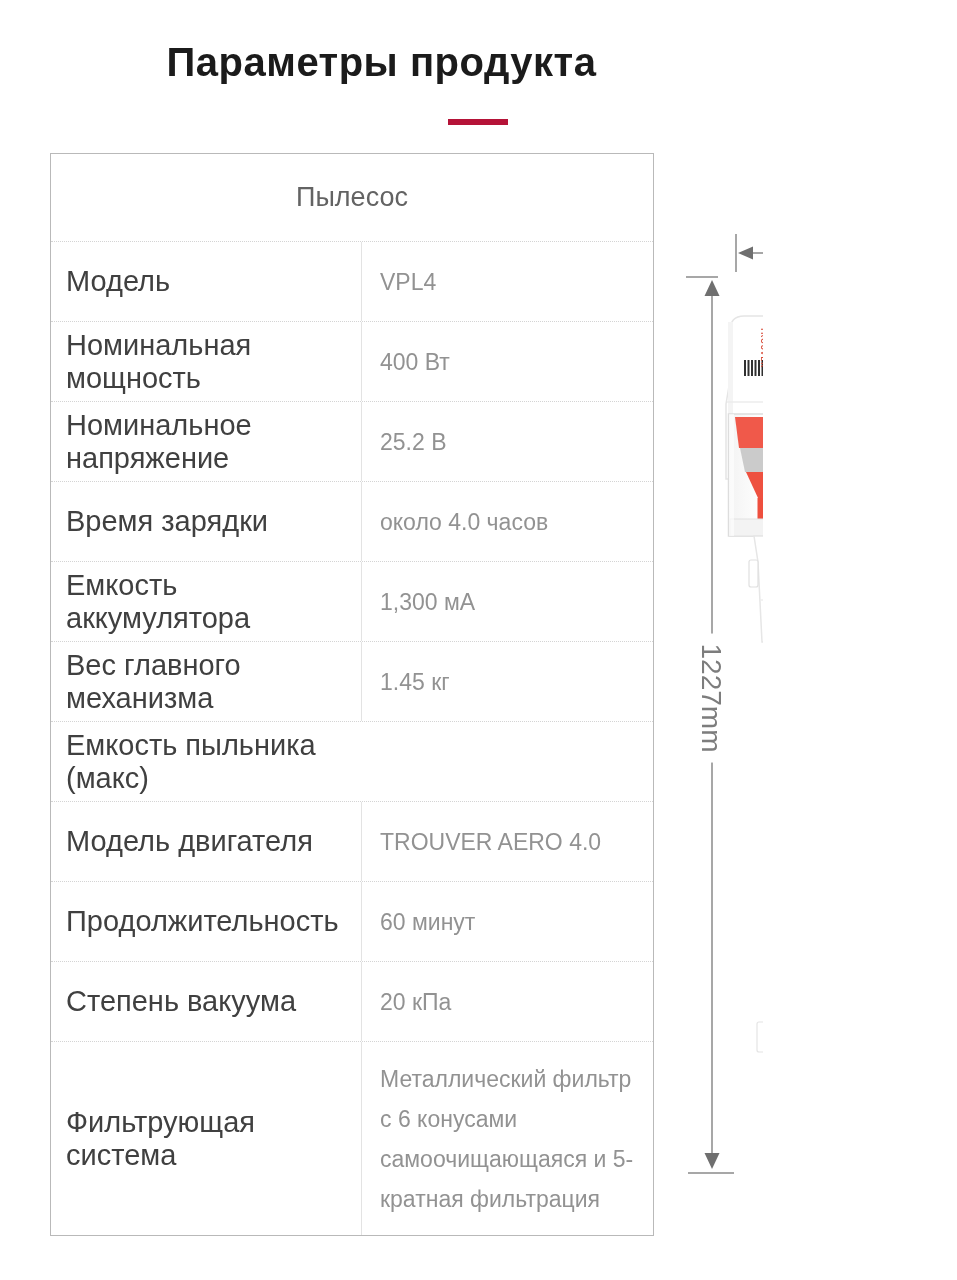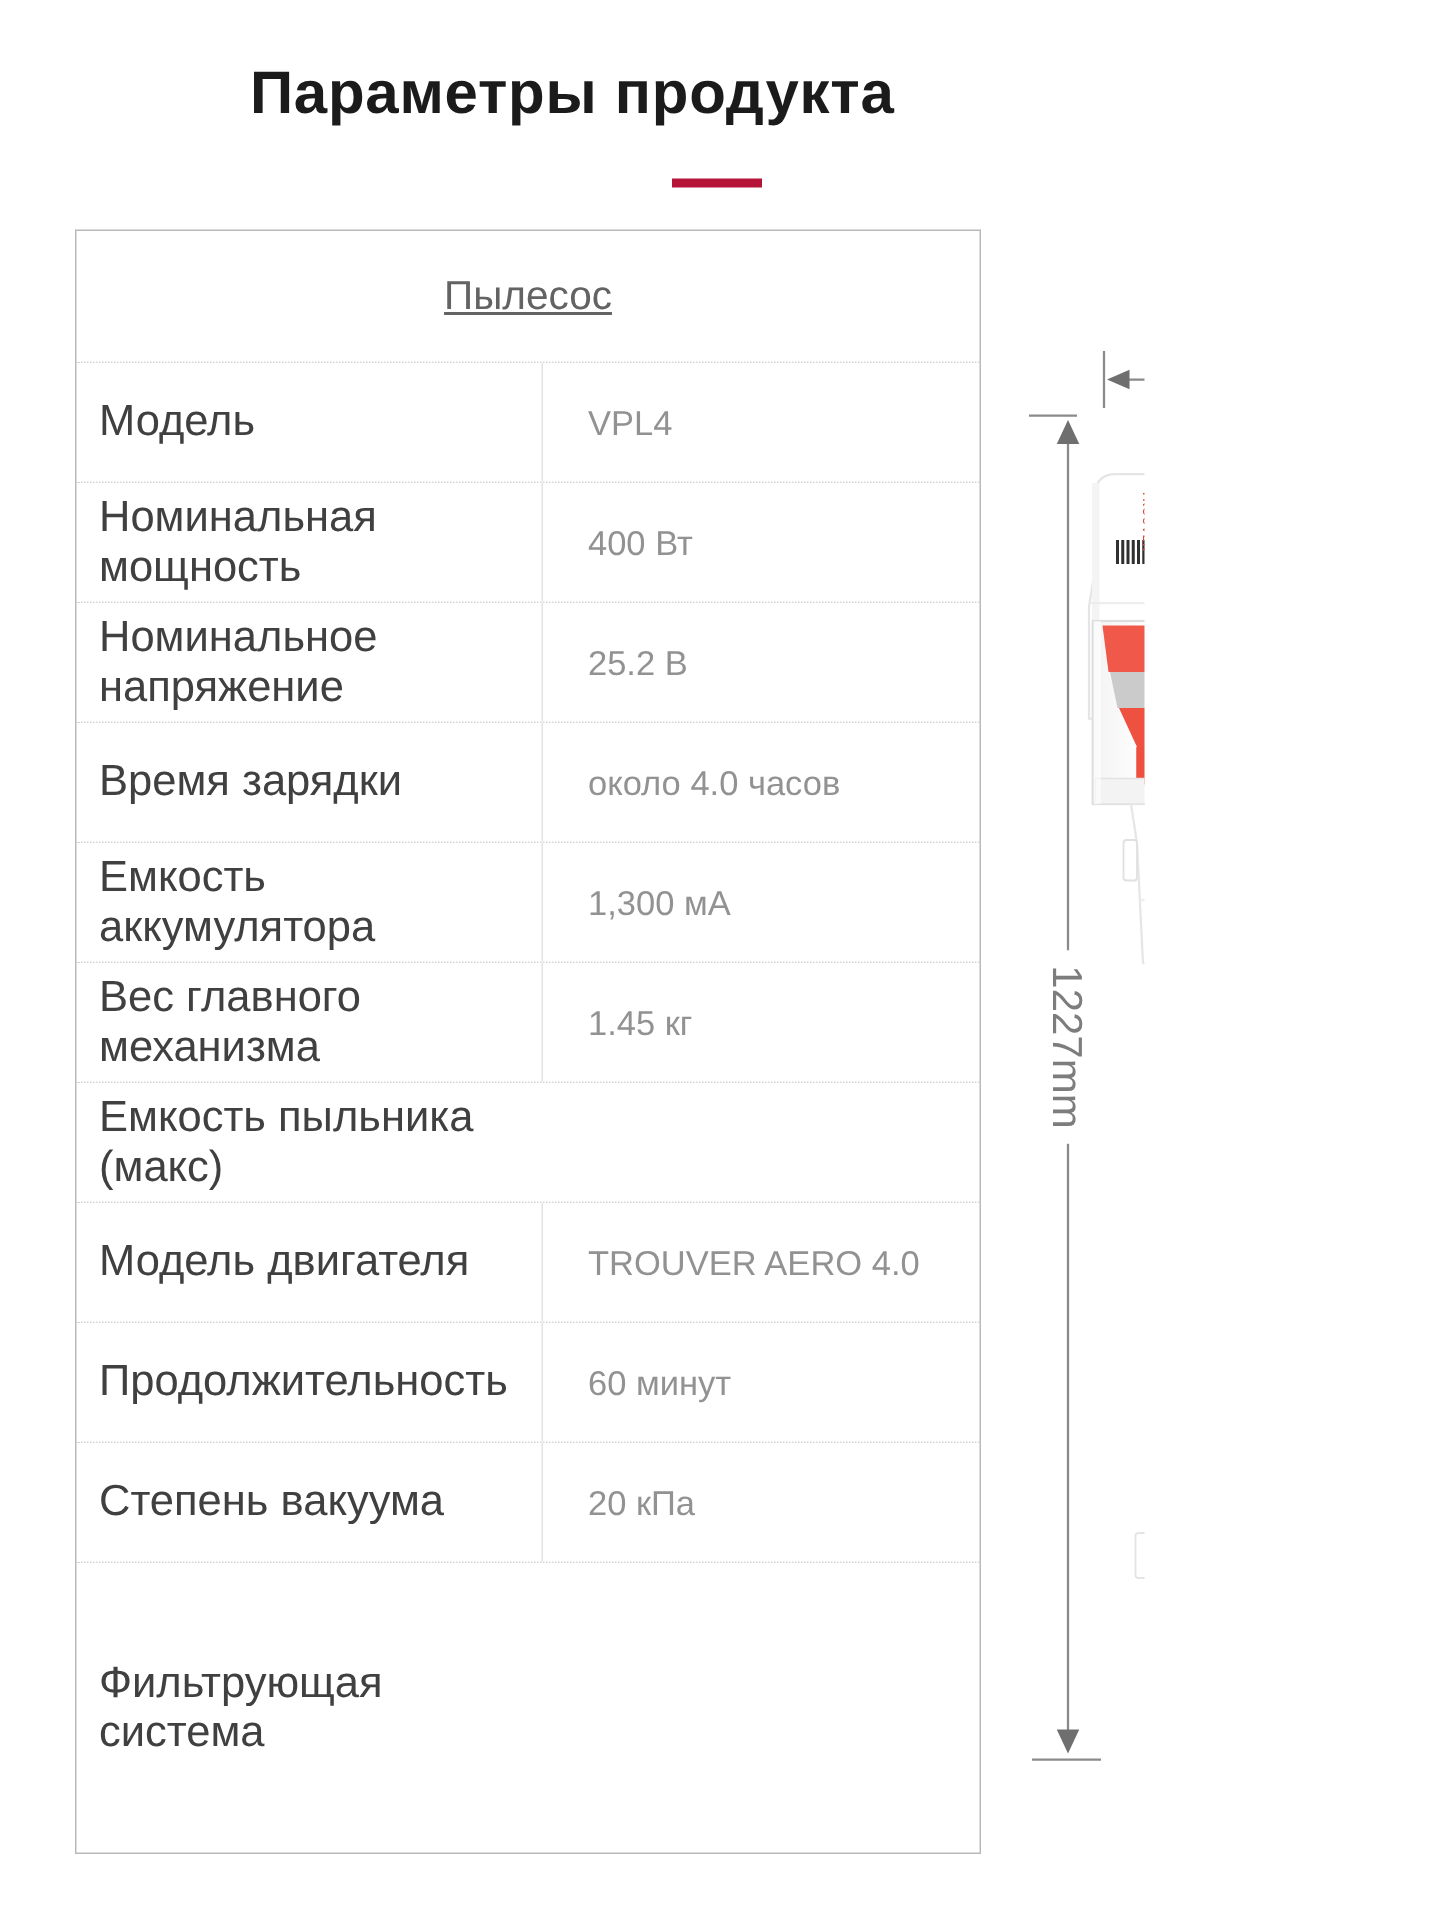--- a/index.html
+++ b/index.html
@@ -16,33 +16,33 @@
     position:absolute;top:119px;left:448px;width:60px;height:6px;background:#b51338;
   }
   
   #spec-table{
     position:absolute;left:50px;top:153px;width:604px;height:1083px;
     border:1px solid #b9b9b9;box-sizing:border-box;display:flex;flex-direction:column;
     background:#fff;
   }
   .thead{
     height:87px;flex:0 0 auto;display:flex;align-items:center;justify-content:center;
-    font-size:27px;color:#636363;text-decoration:underline;
+    font-size:27px;color:#636363;
   }
   .trow{
     flex:0 0 80px;display:flex;border-top:1px dotted #d4d4d4;box-sizing:border-box;
   }
   .trow.tall{flex:1 1 auto;}
   .cell-label{
     width:310px;flex:0 0 310px;box-sizing:border-box;display:flex;align-items:center;
     padding-left:15px;font-size:29px;color:#404040;
   }
   .cell-value{
     flex:1 1 auto;box-sizing:border-box;display:flex;align-items:center;
-    padding-left:30px;padding-right:10px;border-left:1px solid #e3e3e3;
+    padding-left:18px;padding-right:10px;border-left:1px solid #e3e3e3;
     font-size:23px;color:#929292;line-height:40px;
   }
   
   .dim-label{
     position:absolute;font-size:28px;color:#7d7d7d;background:#ffffff;
     white-space:nowrap;z-index:5;
   }
   #width-dim-label{left:821px;top:237px;transform:translate(-50%,-50%);padding:0 9px;}
   #height-dim-label{left:711px;top:698px;transform:translate(-50%,-50%) rotate(90deg);padding:0 10px;}
   #brand-label{
@@ -102,20 +102,21 @@
     <div class="trow">
       <div class="cell-label">Продолжительность</div>
       <div class="cell-value">60 минут</div>
     </div>
     <div class="trow">
       <div class="cell-label">Степень вакуума</div>
       <div class="cell-value">20 кПа</div>
     </div>
     <div class="trow tall">
       <div class="cell-label">Фильтрующая система</div>
+      <div class="cell-value">Металлический фильтр с 6 конусами самоочищающаяся и 5-кратная фильтрация</div>
     </div>
   </div>
 
   <svg width="957" height="1280" viewBox="0 0 957 1280">
     <defs>
       <linearGradient id="wandGrad" x1="0" y1="0" x2="1" y2="0">
         <stop offset="0" stop-color="#f2722f"></stop>
         <stop offset="0.45" stop-color="#e0551e"></stop>
         <stop offset="1" stop-color="#bb3d07"></stop>
       </linearGradient>

